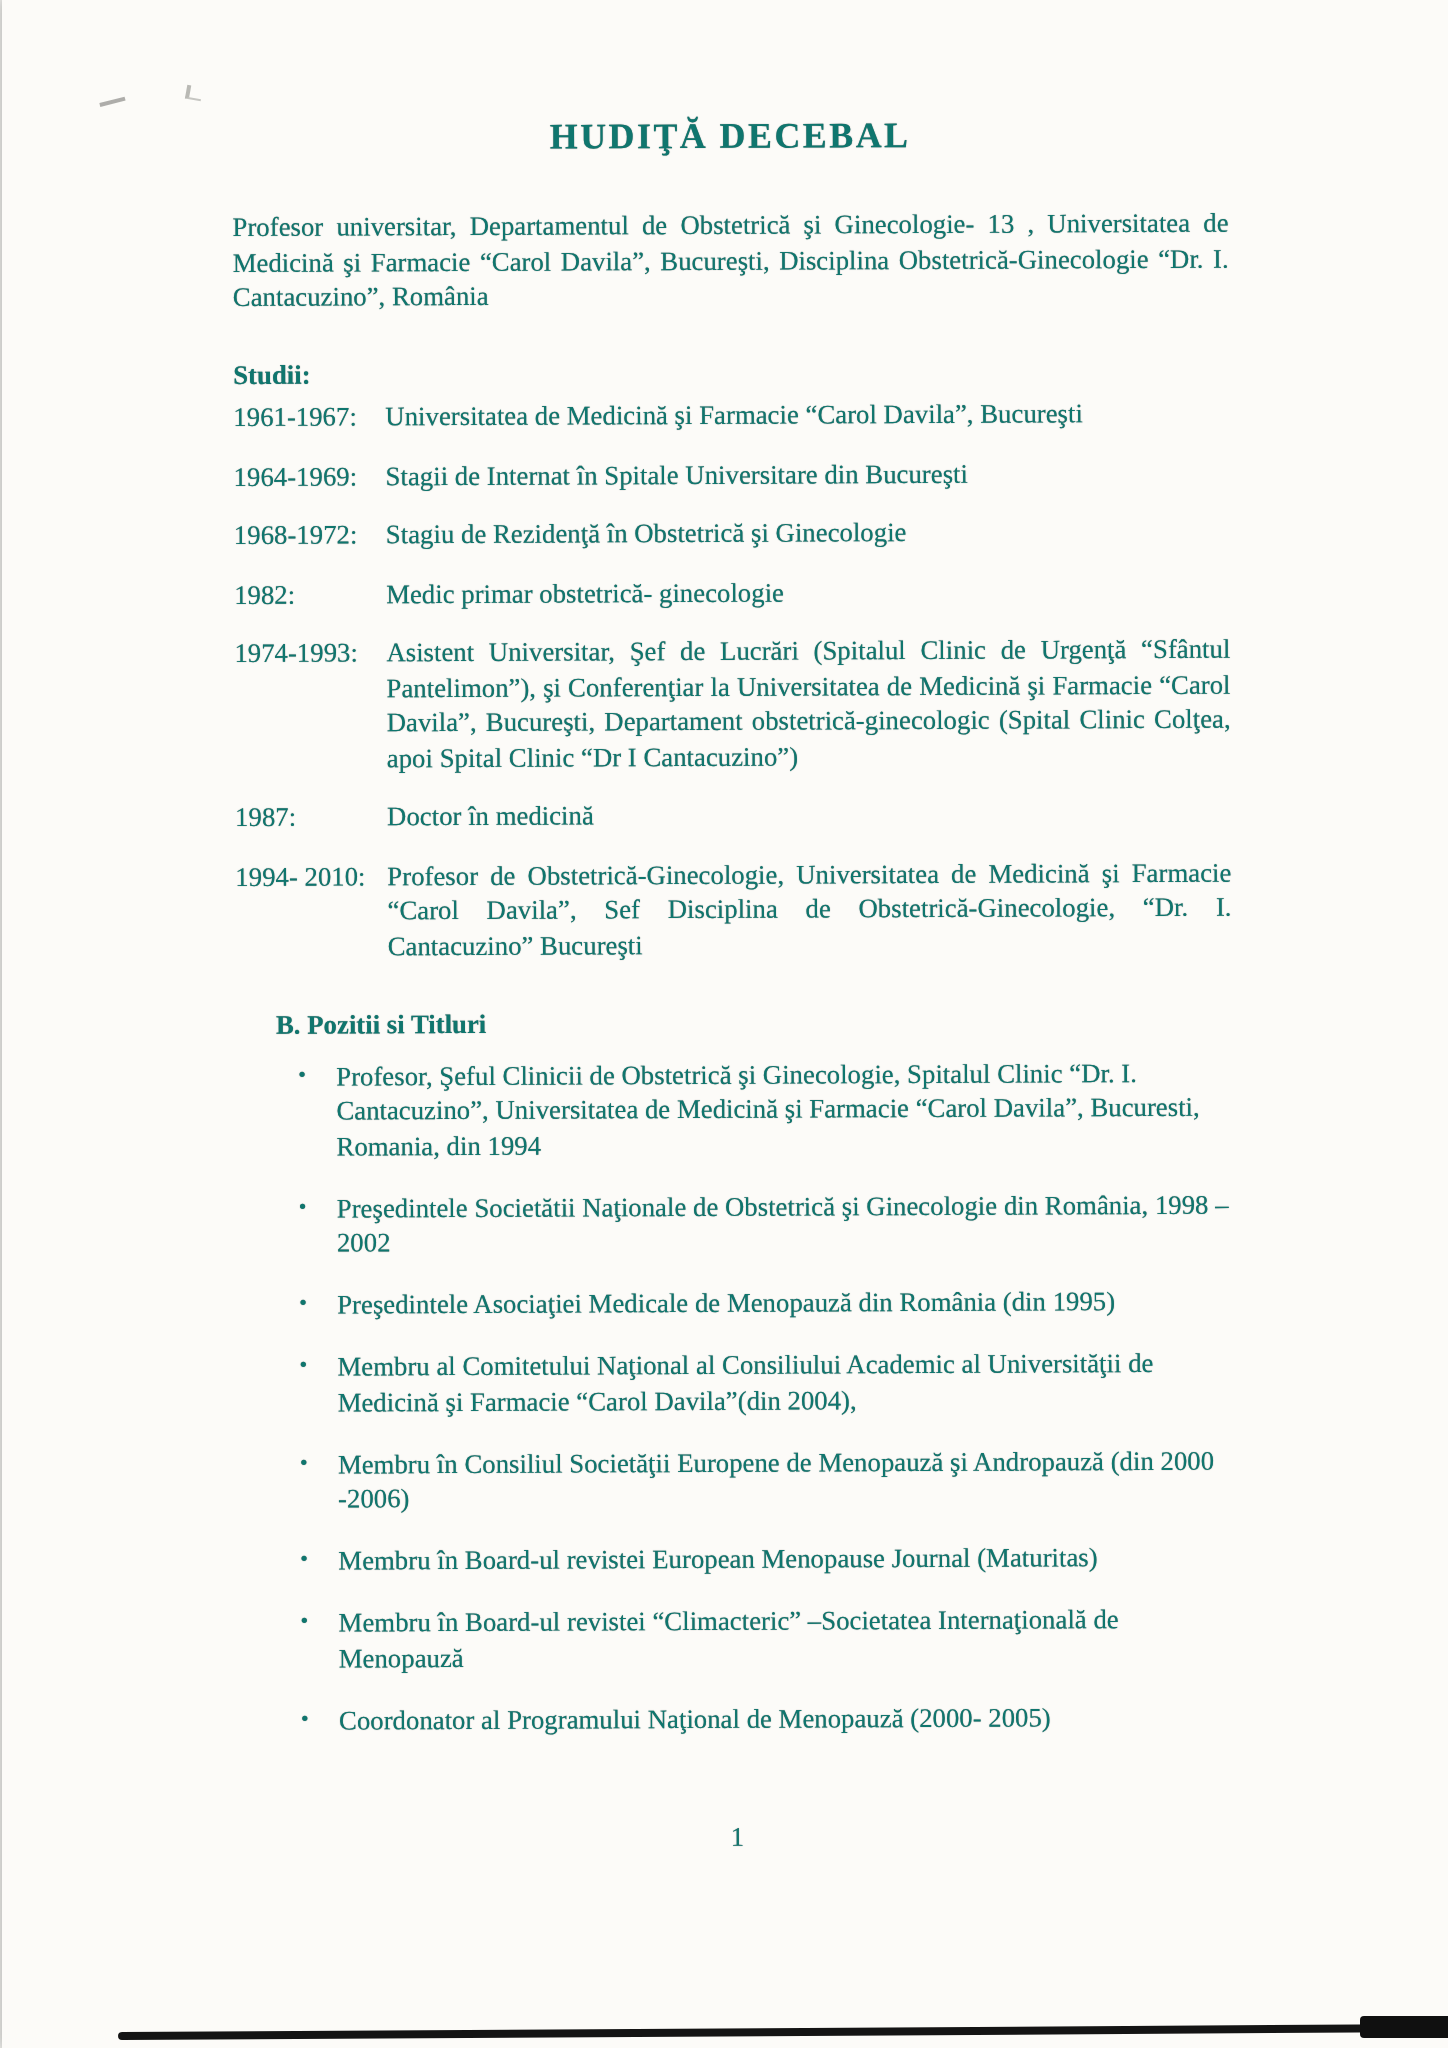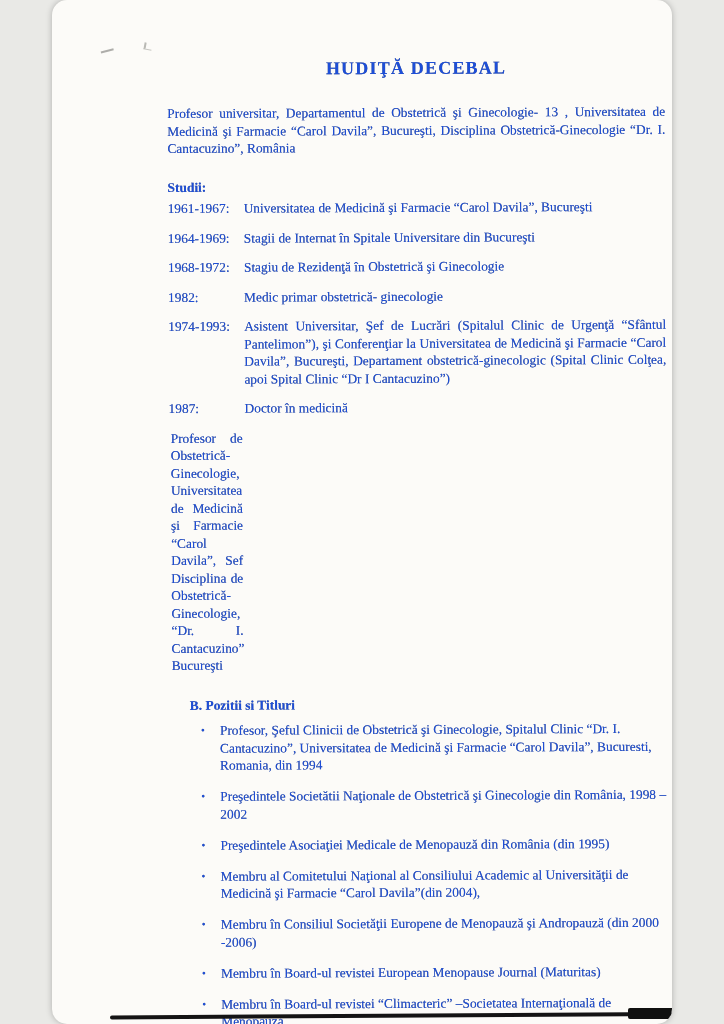--- a/index.html
+++ b/index.html
@@ -3,28 +3,27 @@
 <meta charset="utf-8">
 <style>
   html, body {
     margin: 0;
     padding: 0;
     background: #e9e9e6;
     font-family: "Liberation Serif", "DejaVu Serif", serif;
   }
   .page {
     position: relative;
-    width: 620px;
+    width: 723px;
     height: 1024px;
     margin: 0 auto;
     background: #fcfbf8;
-    color: #1d4ed8;
+    color: #0f766e;
     overflow: hidden;
     box-shadow: 0 0 6px rgba(0,0,0,0.25);
-    border-radius: 15px;
   }
   .content {
     position: absolute;
     left: 115px;
     top: 58px;
     width: 498px;
     transform: rotate(-0.25deg);
     transform-origin: left top;
     font-size: 13.4px;
     line-height: 17.5px;
@@ -157,20 +156,21 @@
       </div>
       <div class="srow">
         <div class="syears">1974-1993:</div>
         <div class="stext">Asistent Universitar, Şef de Lucrări (Spitalul Clinic de Urgenţă “Sfântul Pantelimon”), şi Conferenţiar la Universitatea de Medicină şi Farmacie “Carol Davila”, Bucureşti, Departament obstetrică-ginecologic (Spital Clinic Colţea, apoi Spital Clinic “Dr I Cantacuzino”)</div>
       </div>
       <div class="srow">
         <div class="syears">1987:</div>
         <div class="stext">Doctor în medicină</div>
       </div>
       <div class="srow">
+        <div class="syears">1994- 2010:</div>
         <div class="stext">Profesor de Obstetrică-Ginecologie, Universitatea de Medicină şi Farmacie “Carol Davila”, Sef Disciplina de Obstetrică-Ginecologie, “Dr. I. Cantacuzino” Bucureşti</div>
       </div>
     </div>
 
     <div class="secb-heading">B.  Pozitii si Titluri</div>
 
     <ul class="bullets">
       <li class="bitem">
         <span class="bdot">•</span>
         <span class="btext">Profesor, Şeful Clinicii de Obstetrică şi Ginecologie, Spitalul Clinic “Dr. I. Cantacuzino”, Universitatea de Medicină şi Farmacie “Carol Davila”, Bucuresti, Romania, din 1994</span>

